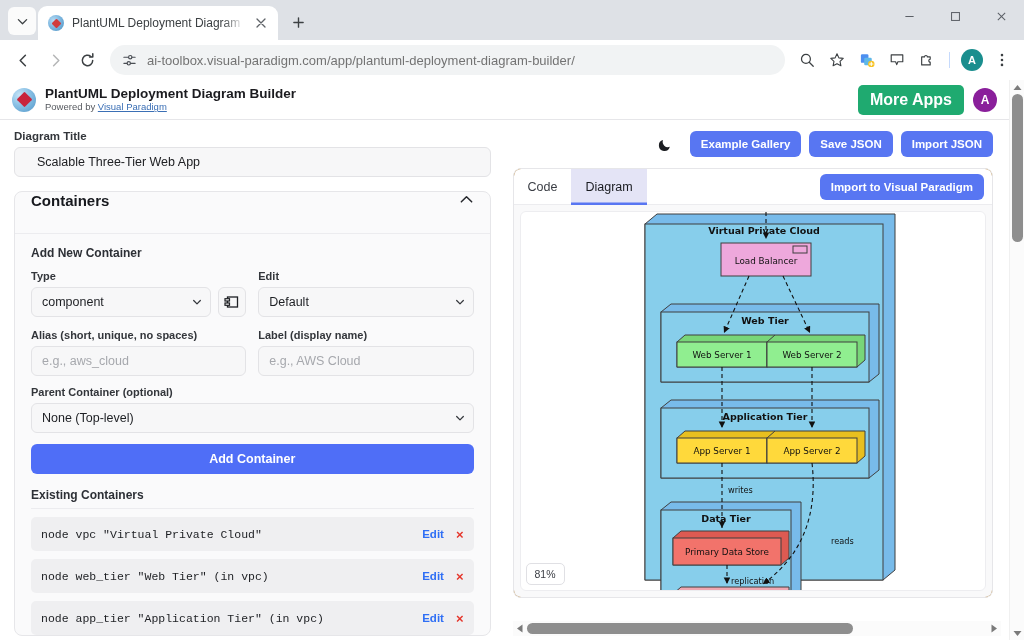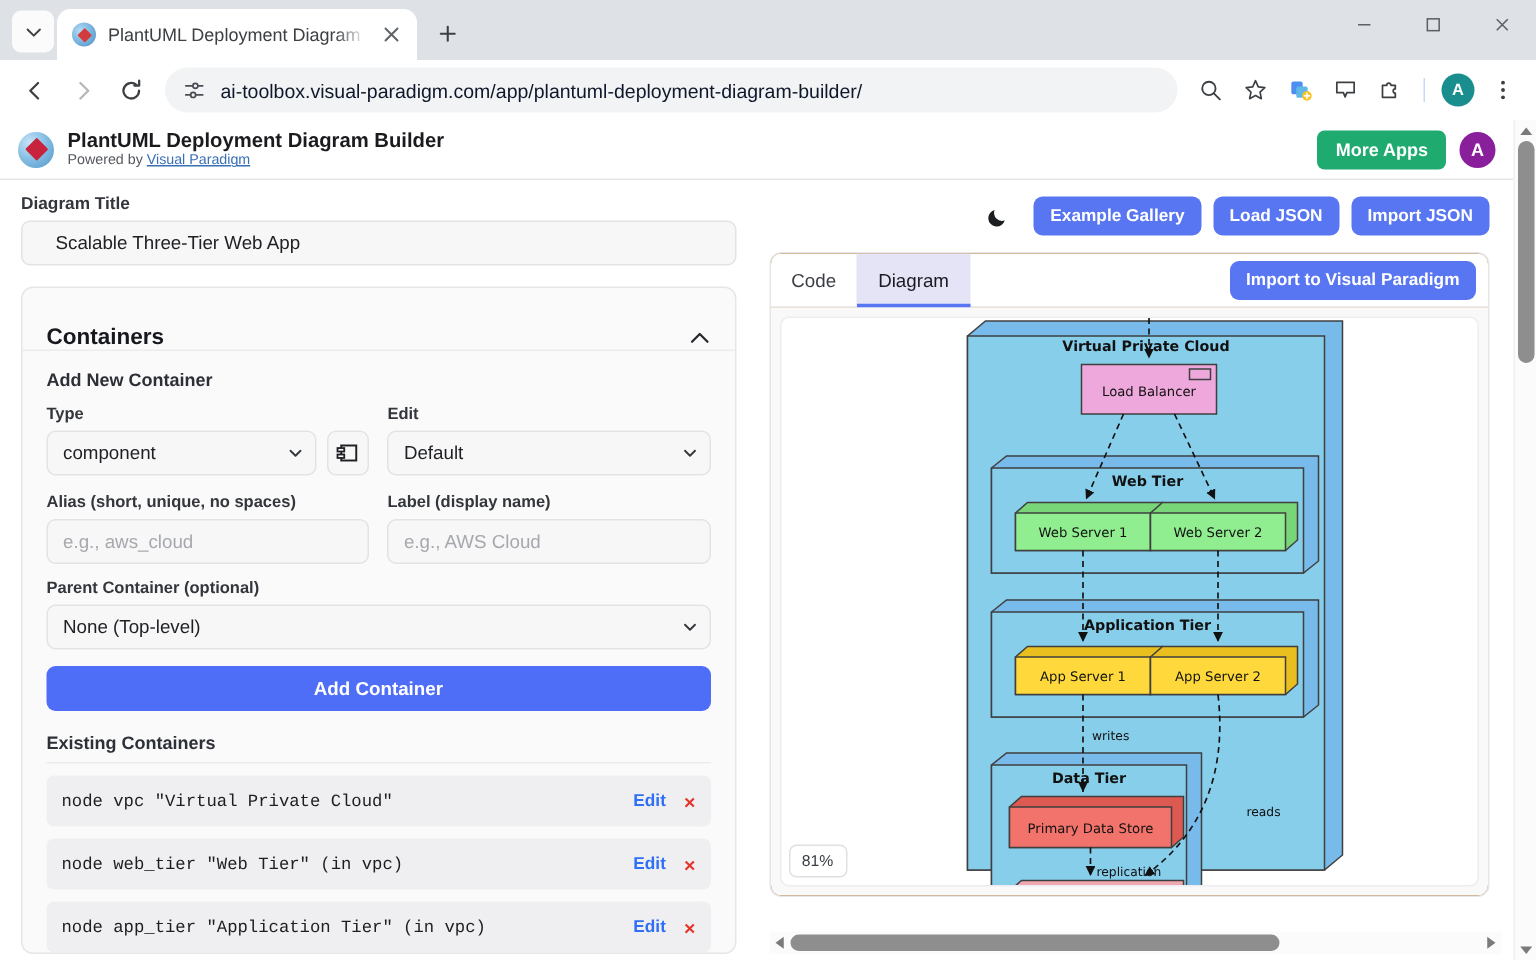--- a/index.html
+++ b/index.html
@@ -52,21 +52,21 @@
     height: 40px; background: #fff; display: flex; align-items: center;
     padding: 0 8px; gap: 2px; flex: 0 0 40px;
   }
   .nav-btn { width: 30px; height: 30px; border-radius: 50%; display:flex; align-items:center; justify-content:center; cursor:pointer; }
   .nav-btn.disabled { opacity: .38; }
   .omnibox {
     flex: 1; height: 30px; background: #f1f3f4; border-radius: 15px;
     display: flex; align-items: center; padding: 0 8px 0 12px; margin: 0 6px; gap: 10px;
     cursor: text;
   }
-  .omnibox-url { font-size: 13px; color: #0f172a; flex: 1; white-space: nowrap; overflow: hidden; }
+  .omnibox-url { font-size: 13px; color: #737373; flex: 1; white-space: nowrap; overflow: hidden; }
   .omni-right { display: flex; align-items: center; gap: 2px; }
   .tb-icon { width: 28px; height: 28px; display:flex; align-items:center; justify-content:center; border-radius:50%; cursor:pointer; }
   .tb-sep { width: 1px; height: 16px; background: #c6dafc; margin: 0 6px; }
   .avatar-chip { width: 22px; height: 22px; border-radius: 50%; background: #1a8e8e;
     color: #fff; font-size: 11px; font-weight: bold; display: flex; align-items: center; justify-content: center; cursor: pointer; }
 
   
   .viewport { flex: 1; position: relative; background: #fff; overflow: hidden; display: flex; }
   .page { flex: 1; position: relative; overflow: hidden; }
 
@@ -78,42 +78,42 @@
     width: 24px; height: 24px; border-radius: 50%; flex: 0 0 24px;
     background: radial-gradient(circle at 32% 30%, #c8e4f7 0%, #8cc2e6 42%, #4f96c8 100%);
     display: flex; align-items: center; justify-content: center;
   }
   .vp-logo::after { content:""; width: 11px; height: 11px; background:#c8233c; transform: rotate(45deg); border-radius:1px; }
   .hdr-text { flex: 1; line-height: 1.12; }
   .hdr-title { font-size: 13.5px; font-weight: bold; color: #1b1b1f; }
   .hdr-sub { font-size: 9.5px; color: #55585e; margin-top: 1px; }
   .hdr-sub a { color: #3b6fb5; text-decoration: underline; }
   .more-apps {
-    background: #1faa70; color: #fff; font-size: 12px; font-weight: bold;
+    background: #1faa70; color: #fff; font-size: 16px; font-weight: bold;
     border: none; border-radius: 5px; padding: 6px 12px; cursor: pointer;
   }
   .hdr-avatar {
     width: 24px; height: 24px; border-radius: 50%; background: #8a1f9b; color: #fff;
     font-size: 12px; font-weight: bold; display: flex; align-items: center; justify-content: center; cursor: pointer;
   }
 
   .body-wrap { display: flex; height: calc(640px - 40px - 40px - 40px); background: #fff; }
 
   
   .left-col { width: 512px; padding: 10px 14px 0 14px; overflow: hidden; background:#fff; }
   .field-label { font-size: 11.5px; font-weight: bold; color: #33363b; margin-bottom: 5px; }
   .title-input {
     width: 100%; height: 30px; border: 1px solid #e3e3e6; border-radius: 6px;
     background: #f7f7f8; font-size: 12.5px; padding: 0 22px; color: #202124;
     font-family: "Liberation Sans", sans-serif;
   }
 
   .card { margin-top: 14px; border: 1px solid #e6e6e9; border-radius: 8px; background: #fafafb; }
   .card-head {
-    height: 42px; display: flex; align-items: flex-end; justify-content: space-between;
+    height: 42px; display: flex; align-items: flex-start; justify-content: space-between;
     padding: 0 16px; border-bottom: 1px solid #ececef; cursor: pointer;
   }
   .card-head h2 { font-size: 15px; font-weight: bold; color: #16181d; }
   .card-body { padding: 12px 16px 0 16px; }
   .sec-title { font-size: 12px; font-weight: bold; color: #2d3036; margin-bottom: 10px; }
   .row2 { display: flex; gap: 12px; }
   .col { flex: 1; min-width: 0; }
   .sub-label { font-size: 11px; font-weight: bold; color: #33363b; margin-bottom: 5px; }
   .select-wrap { position: relative; }
   select.sel, .fake-select {
@@ -422,21 +422,21 @@
         </div>
 
         <div class="right-col">
           <div class="right-toolbar">
             <div class="moon-btn">
               <svg width="17" height="17" viewBox="0 0 18 18">
                   <path d="M13.6 11.5 A5.6 5.6 0 0 1 6.4 4.3 A5.9 5.9 0 1 0 13.6 11.5 Z" fill="#1c1e22"></path>
                 </svg>
             </div>
             <button class="blue-btn">Example Gallery</button>
-            <button class="blue-btn">Load JSON</button>
+            <button class="blue-btn">Save JSON</button>
             <button class="blue-btn">Import JSON</button>
           </div>
 
           <div class="panel">
             <div class="panel-tabs">
               <div class="ptab">Code</div>
               <div class="ptab active">Diagram</div>
               <div class="ptab-spacer"></div>
               <button class="blue-btn">Import to Visual Paradigm</button>
             </div>

